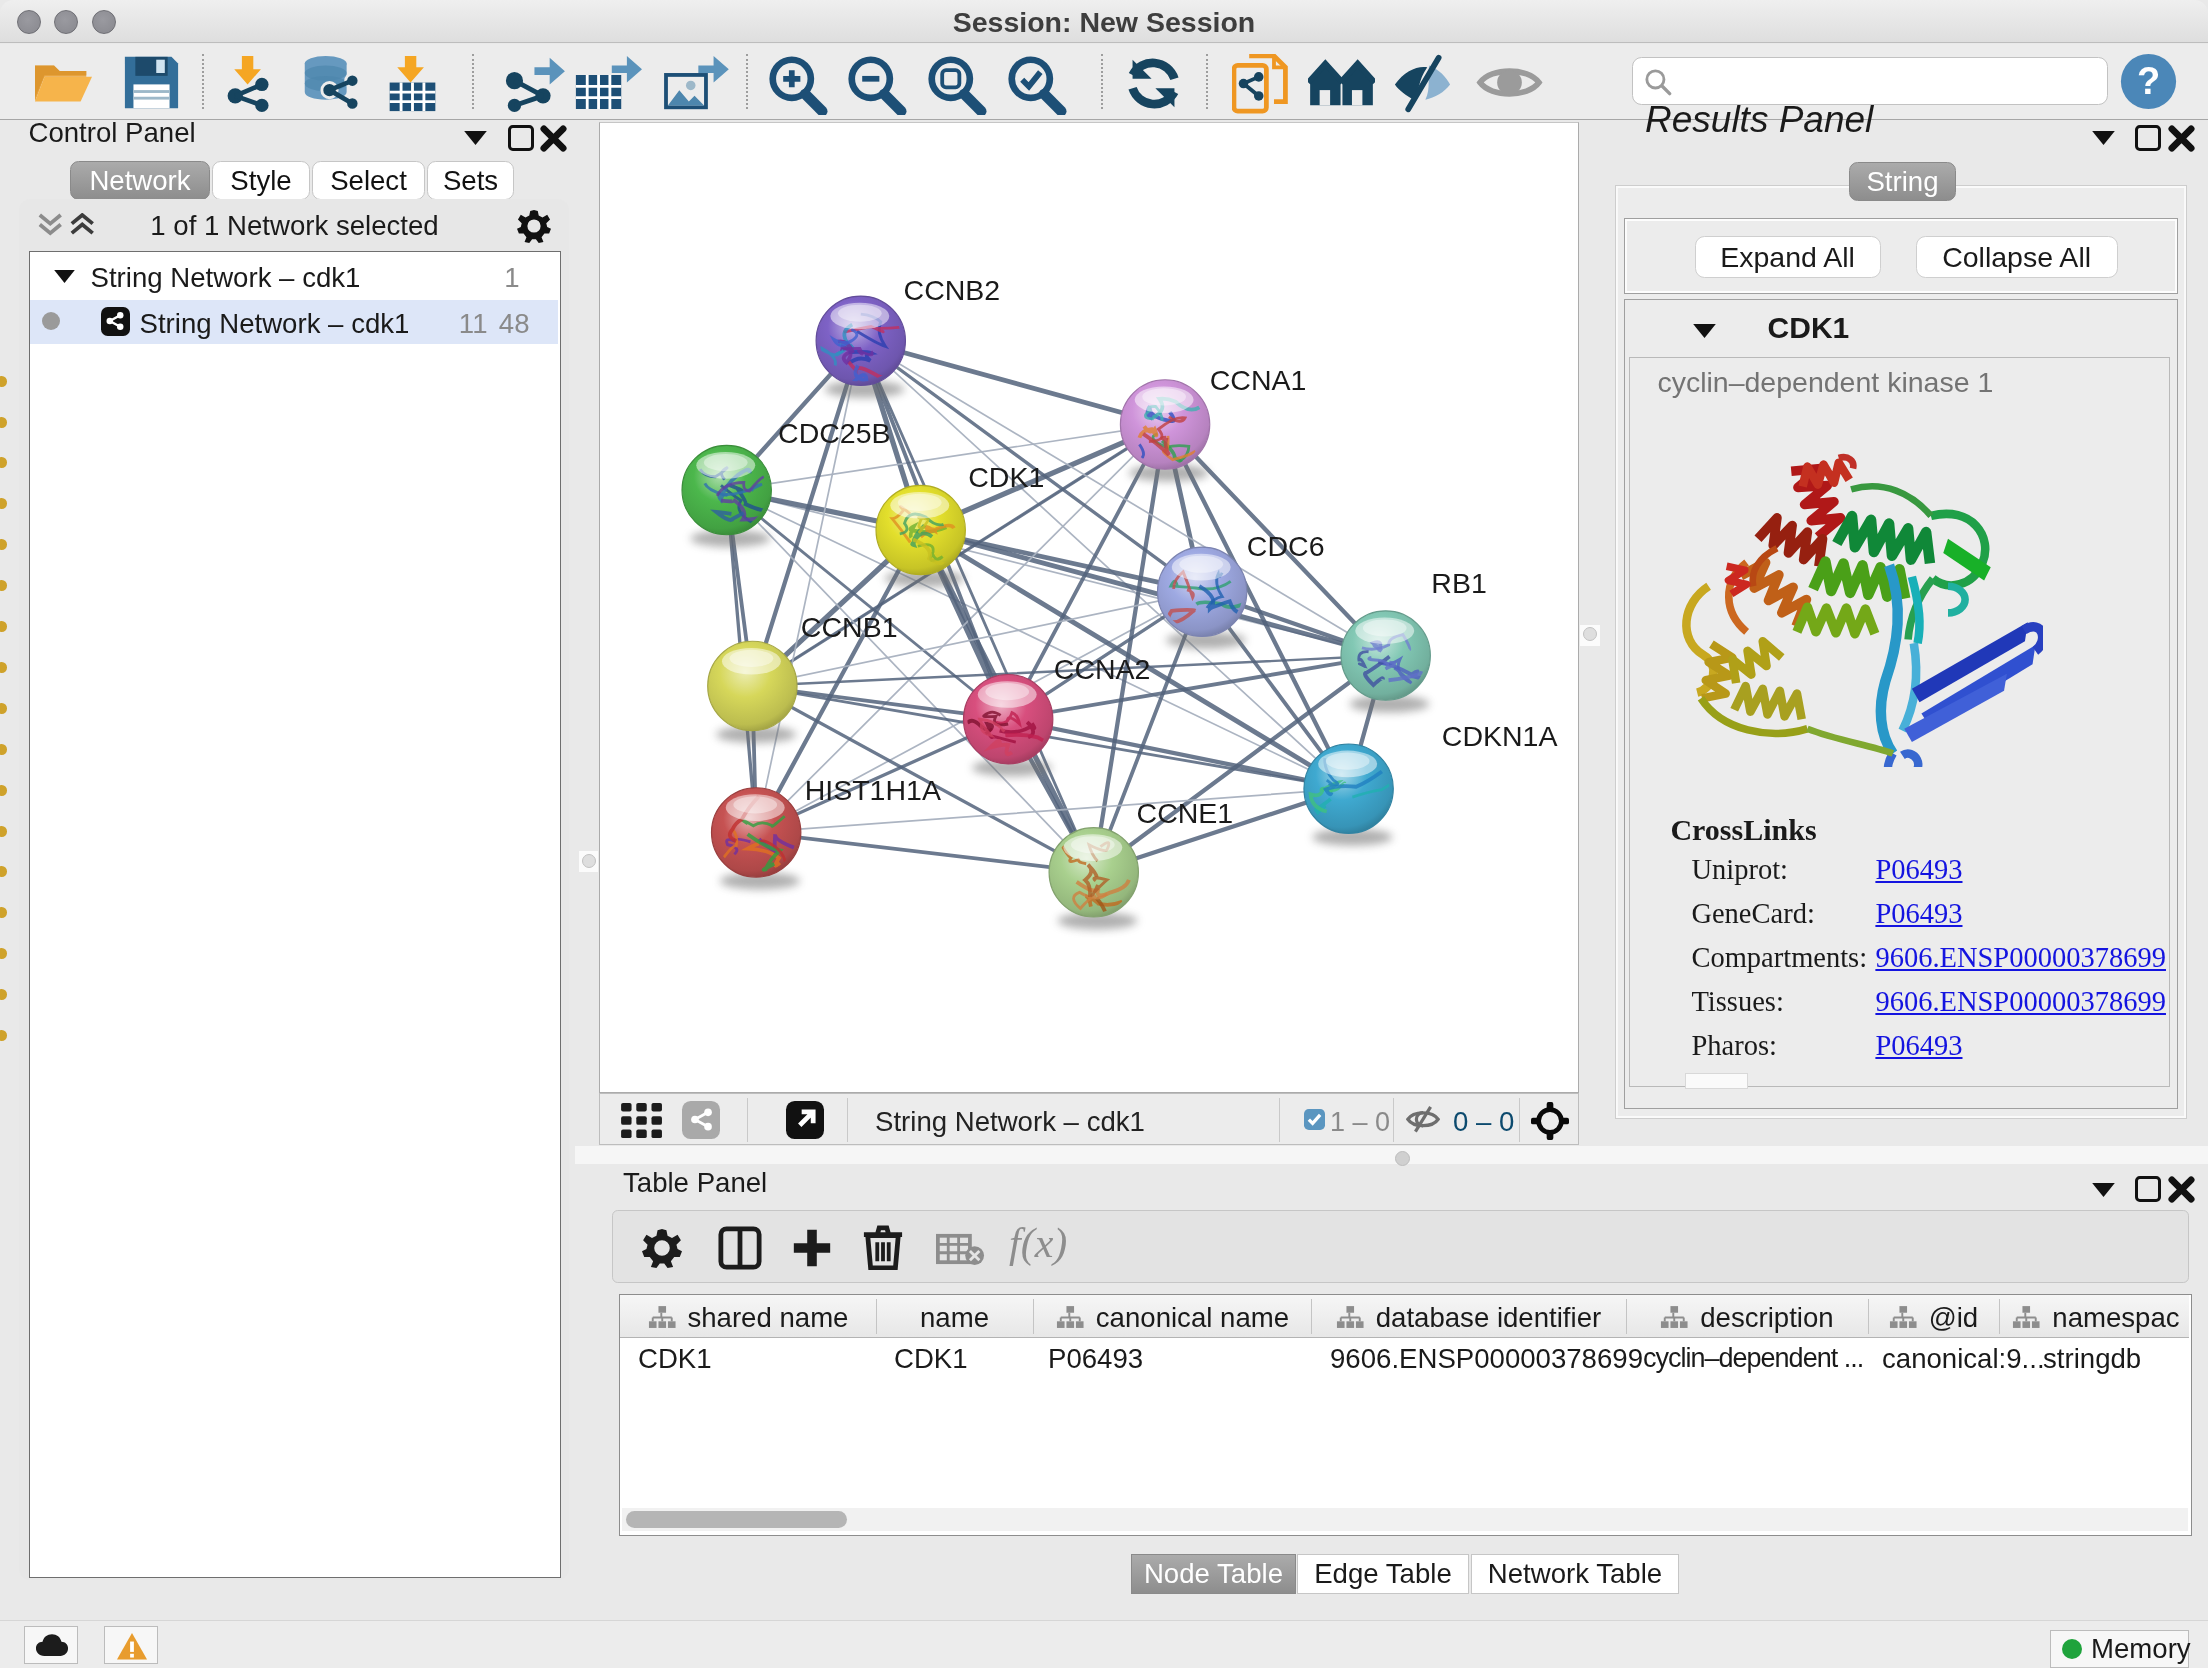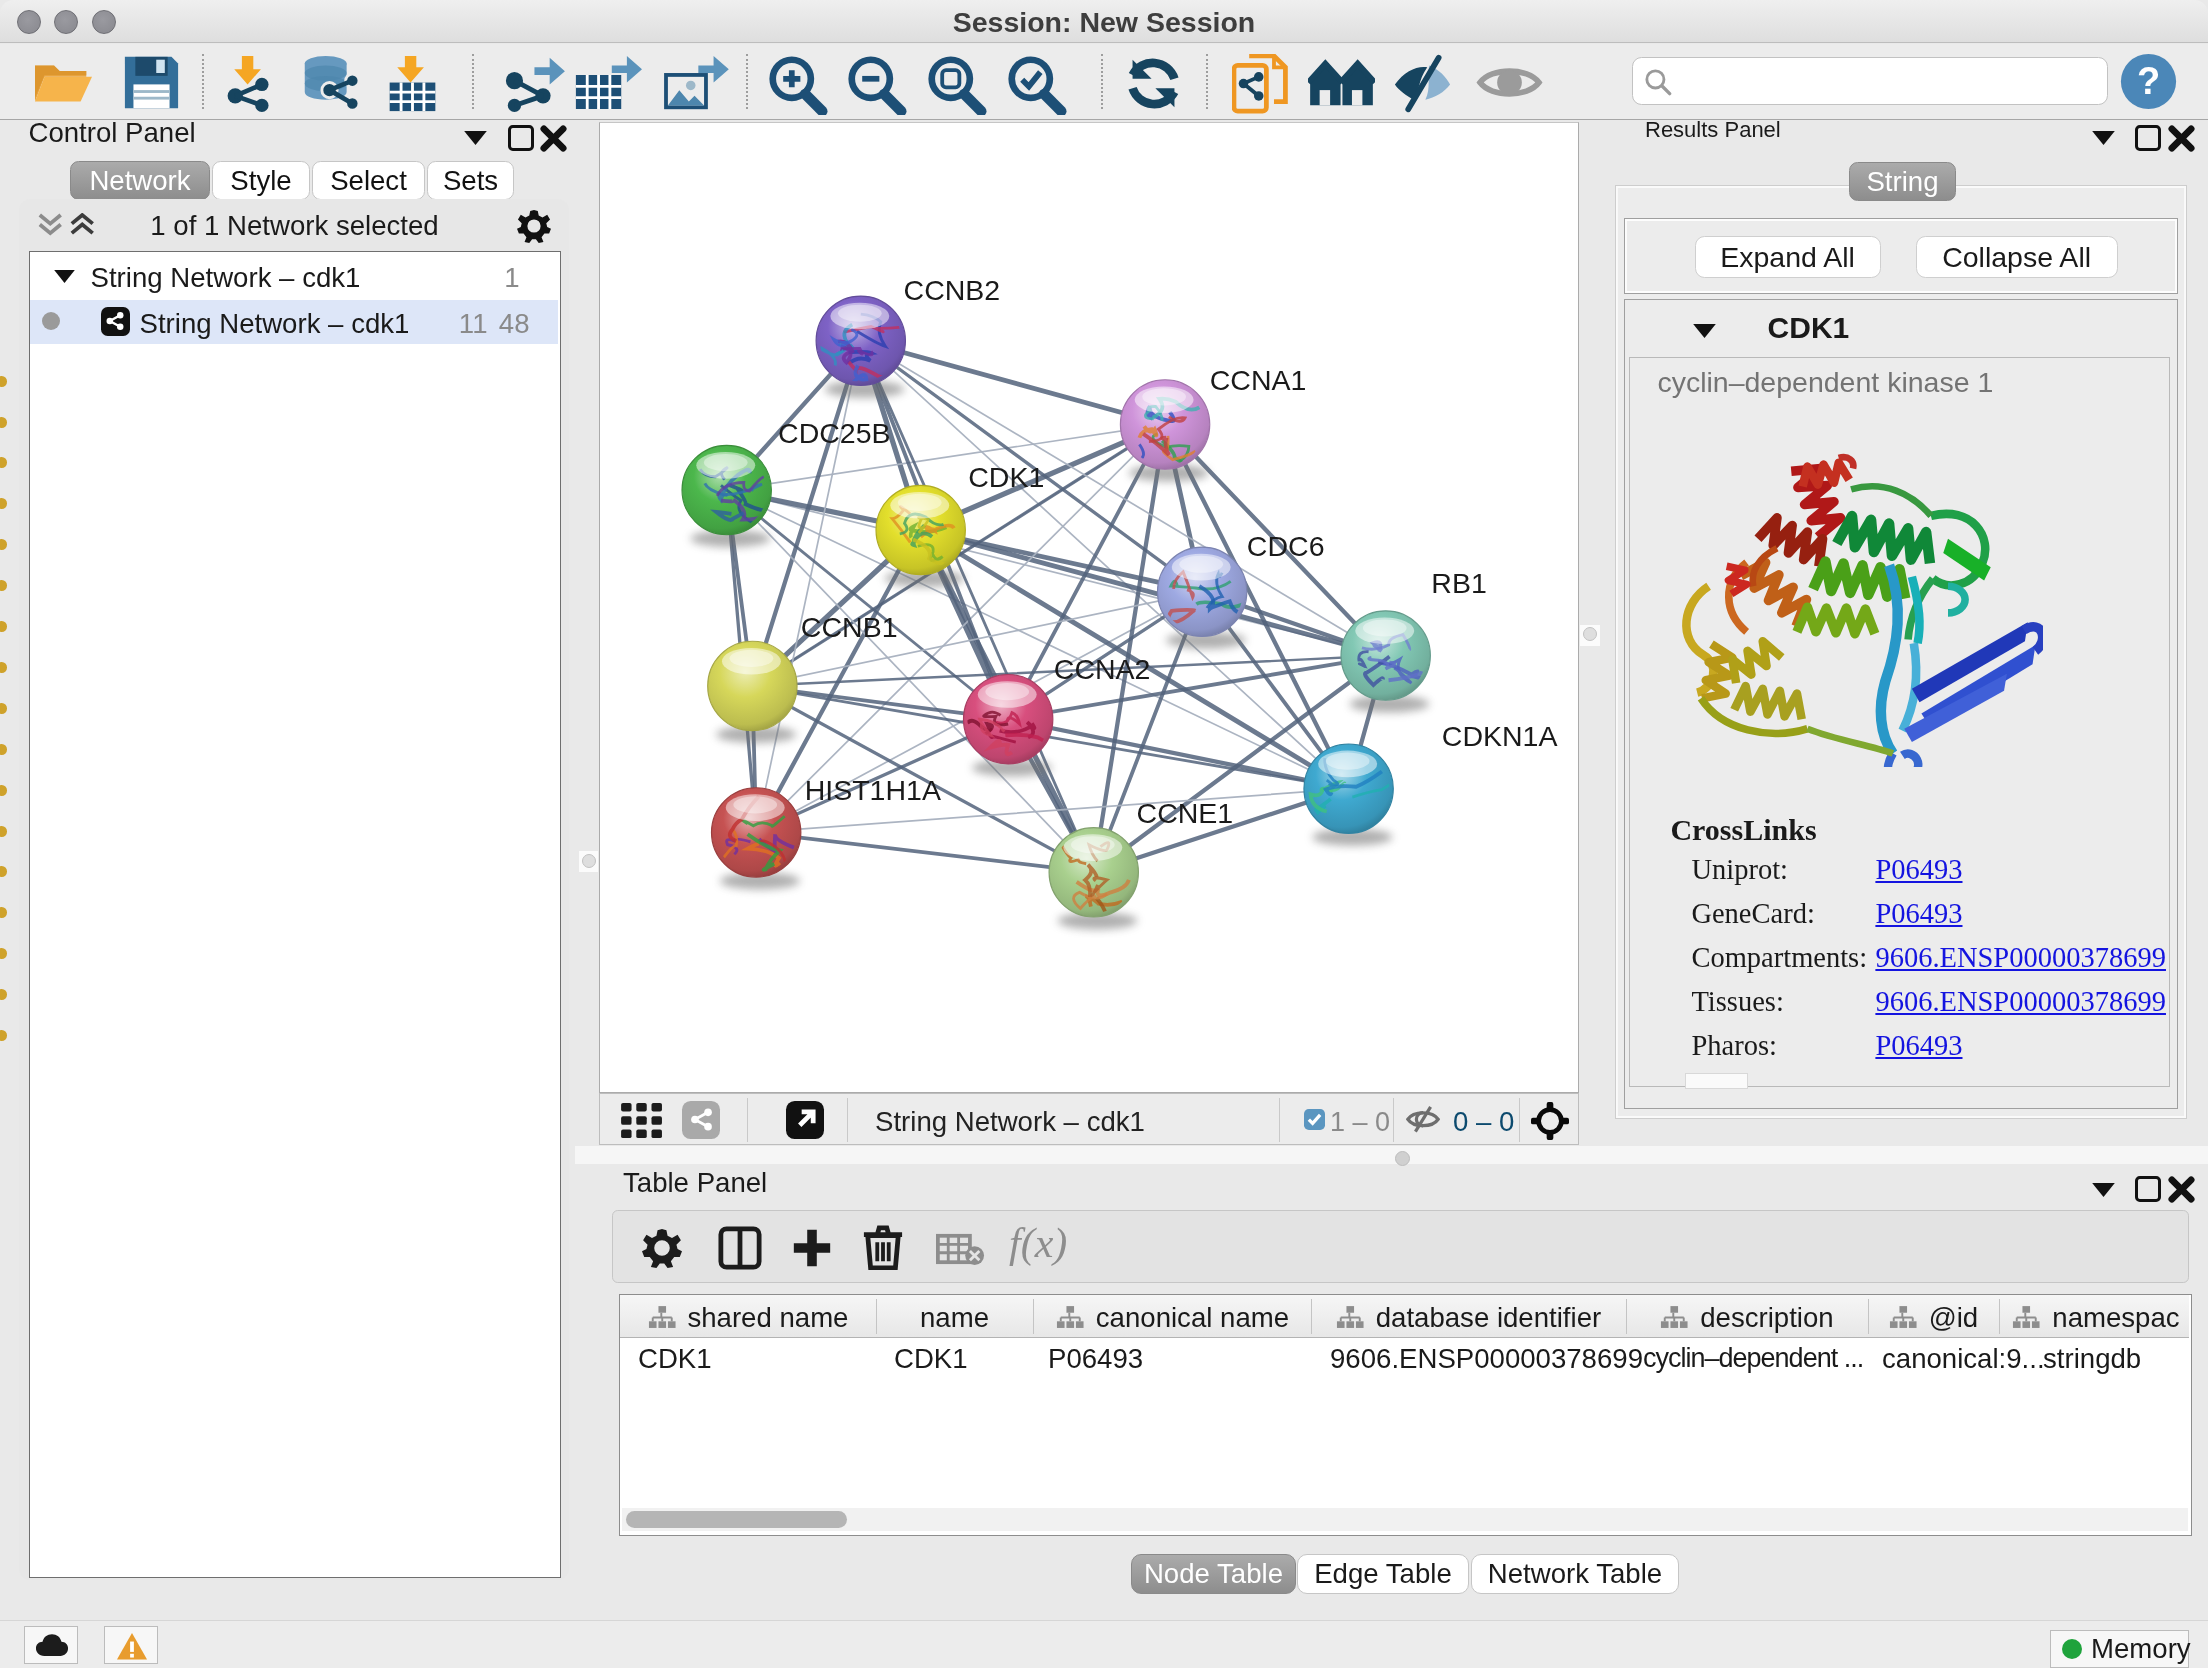--- a/index.html
+++ b/index.html
@@ -44,21 +44,21 @@
 
   
   #canvas { left:599px; top:122px; width:980px; height:971px; background:#fff;
     border:1px solid #ababab; border-top:1px solid #c6c6c6; }
   #canvasbar { left:599px; top:1093px; width:980px; height:52px; background:#ececec;
     border:1px solid #bdbdbd; }
   .cbsep { position:absolute; top:3.8px; height:44px; width:0; border-left:1.9px solid #c9c9c9; }
   #understrip { left:575px; top:1146px; width:1633px; height:18px; background:#f6f6f6; }
 
   
-  #rp-title { left:1645px; top:117px; font-size:22px; }
+  #rp-title { left:1645px; top:99px; font-size:37px;font-style:italic; }
   #rp-outer { left:1615px; top:185px; width:572px; height:934px; background:#ececec;
     border:1.9px solid #cdcdcd; box-shadow:inset 0 0 0 1.9px #fafafa; }
   #rp-btnbox { left:7.6px; top:32px; width:554px; height:76px; border:1.9px solid #9f9f9f;
     box-shadow:inset 0 0 0 1.9px #fdfdfd; position:absolute; }
   .rp-btn { position:absolute; top:17px; height:42px; background:#fff; border:1px solid #cfcfcf;
     border-radius:9.5px; font-size:28.5px; text-align:center; }
   #rp-cdkbox { left:7.6px; top:113px; width:554px; height:810px; border:1.9px solid #9f9f9f;
     position:absolute; background:#ececec; }
   #rp-content { position:absolute; left:4.8px; top:57px; width:541px; height:730px;
     border:1px solid #b9b9b9; background:#ececec; }
@@ -73,21 +73,21 @@
     border:1.9px solid #8d8d8d; }
   #tp-hdr { position:absolute; left:0; top:0; width:1569px; height:43px;
     background:linear-gradient(#f6f6f6,#e7e7e7); border-bottom:1.9px solid #b3b3b3; font-size:27.6px; }
   .colsep { position:absolute; top:3.8px; height:35px; border-left:1.9px solid #c4c4c4; }
   .hcell { position:absolute; top:6.7px; text-align:center; }
   .hicon { display:inline-block; vertical-align:-2.9px; margin-right:11.4px; }
   .dcell { position:absolute; top:48px; font-size:27.6px; }
   #tp-scroll { position:absolute; left:1.9px; top:213px; width:1566px; height:23px; background:#f1f1f1; }
   #tp-thumb { position:absolute; left:3.8px; top:2.9px; width:221px; height:17px; background:#b5b5b5; border-radius:8.6px; }
   .btab { position:absolute; top:1554px; height:40px; background:#fff; border:1px solid #c6c6c6;
-    border-radius:10px; font-size:27.6px; text-align:center; line-height:38px; }
+    border-radius:0; font-size:27.6px; text-align:center; line-height:38px; }
   .btab.tabsel, .tab.tabsel { background:linear-gradient(#ababab,#8d8d8d); color:#fff; border:1px solid #8a8a8a; }
 
   
   #statusbar { left:0; top:1620px; width:2208px; height:49px; background:#ececec;
     border-top:1px solid #d6d6d6; }
   .sbtn { position:absolute; top:4.8px; height:38px; background:#f7f7f7; border:1px solid #bcbcbc; }
 </style>
 </head>
 <body>
 

